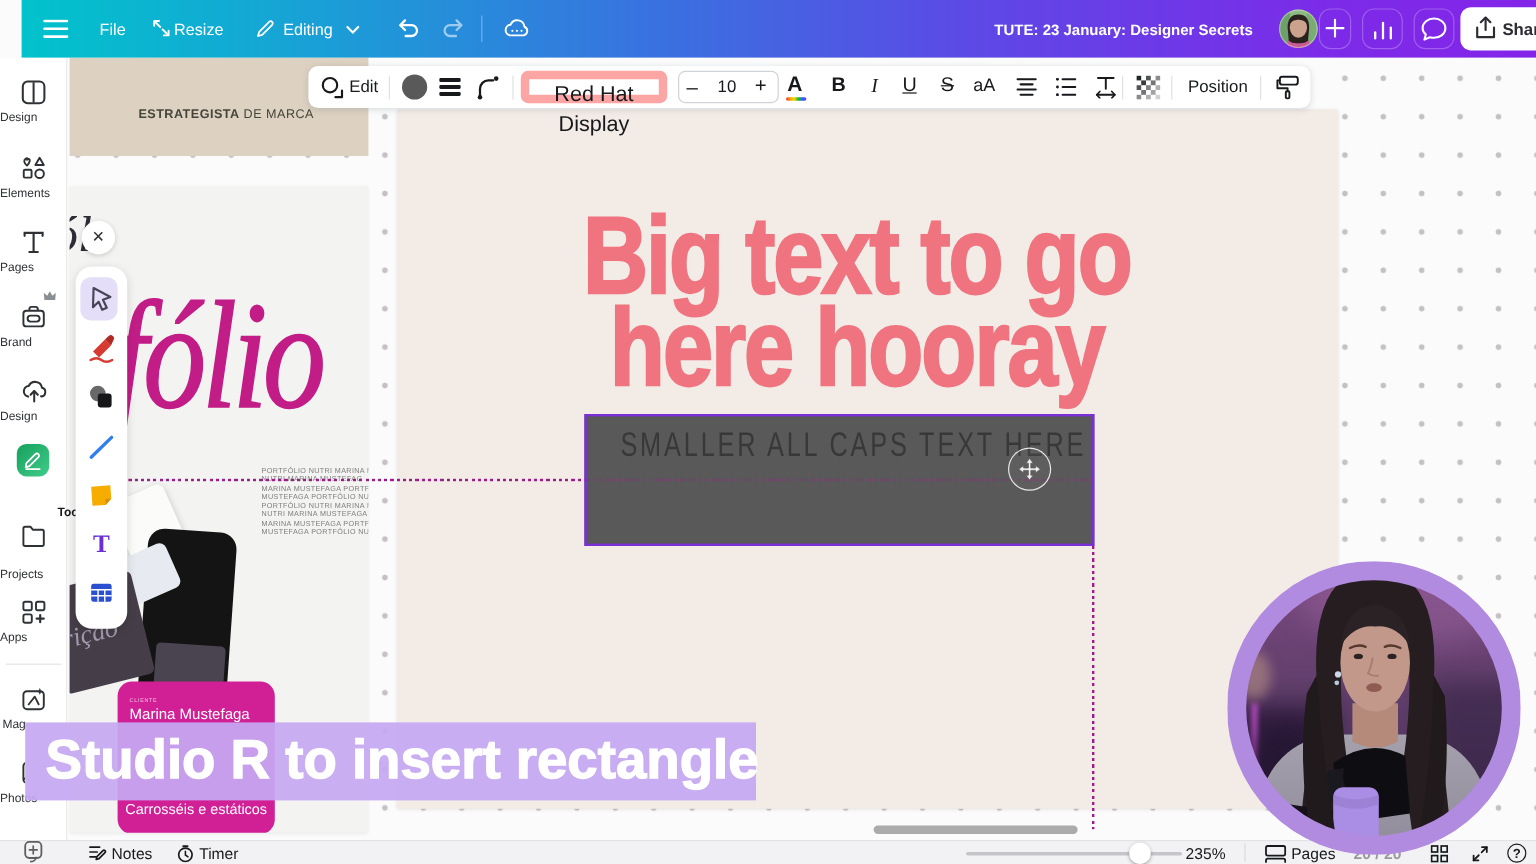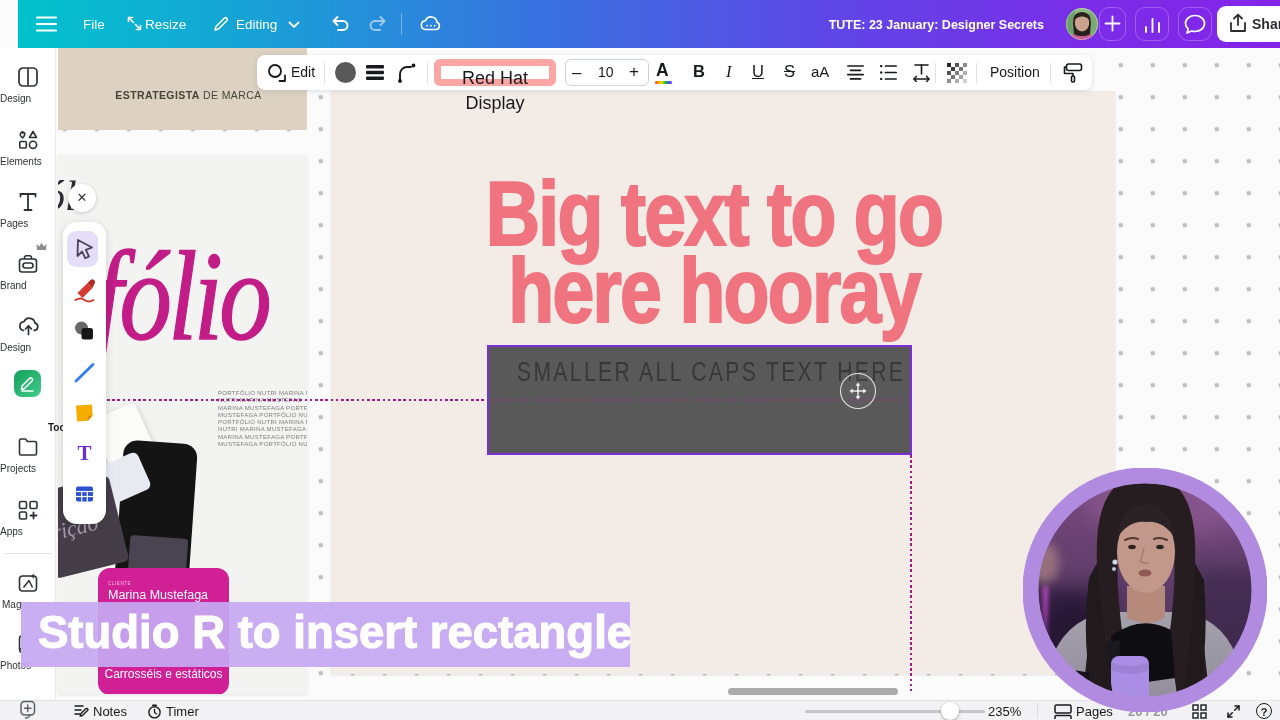--- a/index.html
+++ b/index.html
@@ -491,21 +491,21 @@
     <svg class="abs" style="left:19px;top:327px;" width="17" height="17" viewBox="0 0 17 17">
       <g stroke="#fff" stroke-width="1.5" fill="none" stroke-linecap="round" stroke-linejoin="round">
         <path d="M3 11 L10.5 3.5 A1.7 1.7 0 0 1 13 6 L5.5 13.5 L2.5 14.5 Z"></path>
         <line x1="3" y1="16" x2="14" y2="16"></line>
       </g>
     </svg>
     <div class="abs sbitem" style="top:374px;font-weight:bold;color:#17191c;padding-left:48px;">Tools</div>
     <svg class="abs" style="left:17px;top:388px;" width="22" height="22" viewBox="0 0 22 22">
       <path d="M2.5 17.5 V4.5 A1.5 1.5 0 0 1 4 3 H8.5 L10.5 5.5 H18 A1.5 1.5 0 0 1 19.5 7 V17.5 A1.5 1.5 0 0 1 18 19 H4 A1.5 1.5 0 0 1 2.5 17.5 Z" stroke="#2e3135" stroke-width="1.6" fill="none" stroke-linejoin="round"></path>
     </svg>
-    <div class="abs sbitem" style="top:415px;">Projects</div>
+    <div class="abs sbitem" style="top:426px;">Projects</div>
     <svg class="abs" style="left:17px;top:451px;" width="22" height="22" viewBox="0 0 22 22">
       <g stroke="#2e3135" stroke-width="1.6" fill="none">
         <rect x="2.5" y="2.5" width="7" height="7" rx="1.5"></rect>
         <rect x="13" y="2.5" width="7" height="7" rx="1.5"></rect>
         <rect x="2.5" y="13" width="7" height="7" rx="1.5"></rect>
       </g>
       <g stroke="#2e3135" stroke-width="1.8" stroke-linecap="round">
         <line x1="16.5" y1="13.5" x2="16.5" y2="19.5"></line>
           <line x1="13.5" y1="16.5" x2="19.5" y2="16.5"></line>
       </g>

